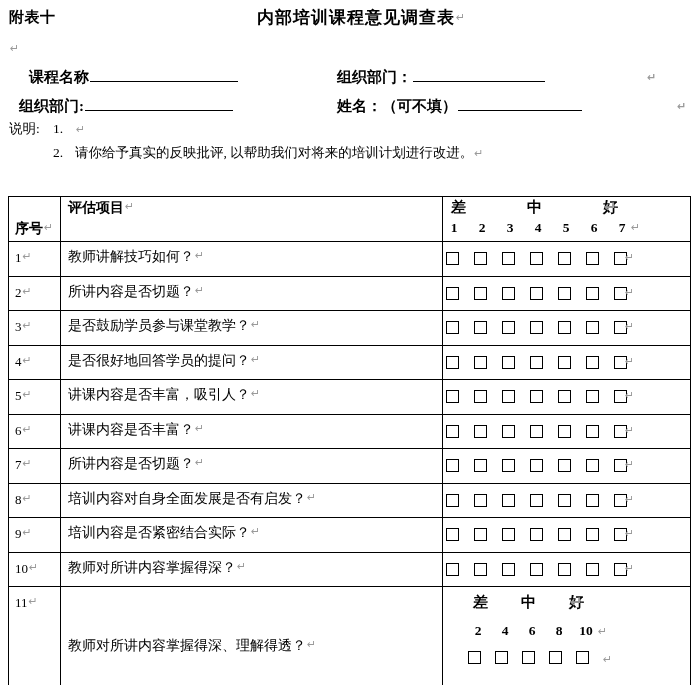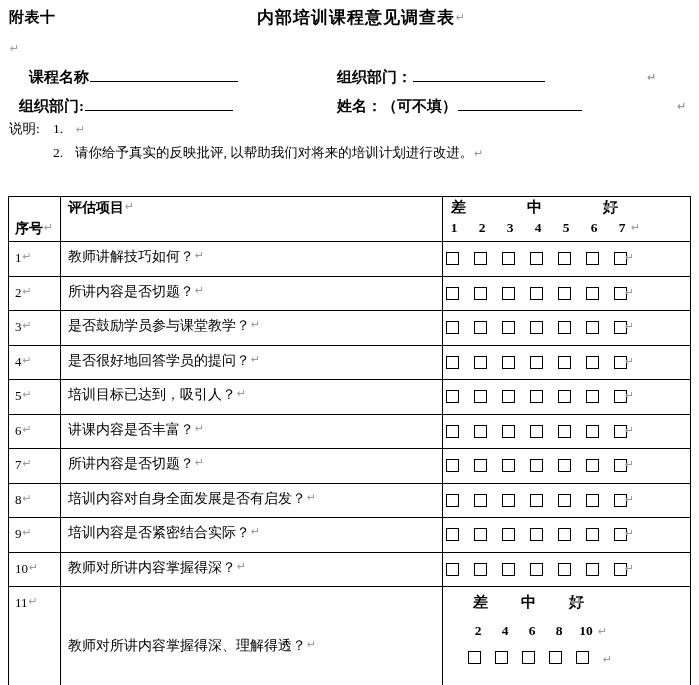--- a/index.html
+++ b/index.html
@@ -466,21 +466,21 @@
           </td>
         </tr>
         <tr>
           <td>
             <div class="row-no">
               <span class="t"><span>5</span><span class="pilcrow">↵</span></span>
             </div>
           </td>
           <td>
             <div class="row-item">
-              <span class="t"><span>培训目标已达到，吸引人？</span><span class="pilcrow">↵</span></span>
+              <span class="t"><span>讲课内容是否丰富，吸引人？</span><span class="pilcrow">↵</span></span>
             </div>
           </td>
           <td>
             <div class="row-boxes">
               <span class="cbx" style="left:3px"></span>
               <span class="cbx" style="left:31px"></span>
               <span class="cbx" style="left:59px"></span>
               <span class="cbx" style="left:87px"></span>
               <span class="cbx" style="left:115px"></span>
               <span class="cbx" style="left:143px"></span>

